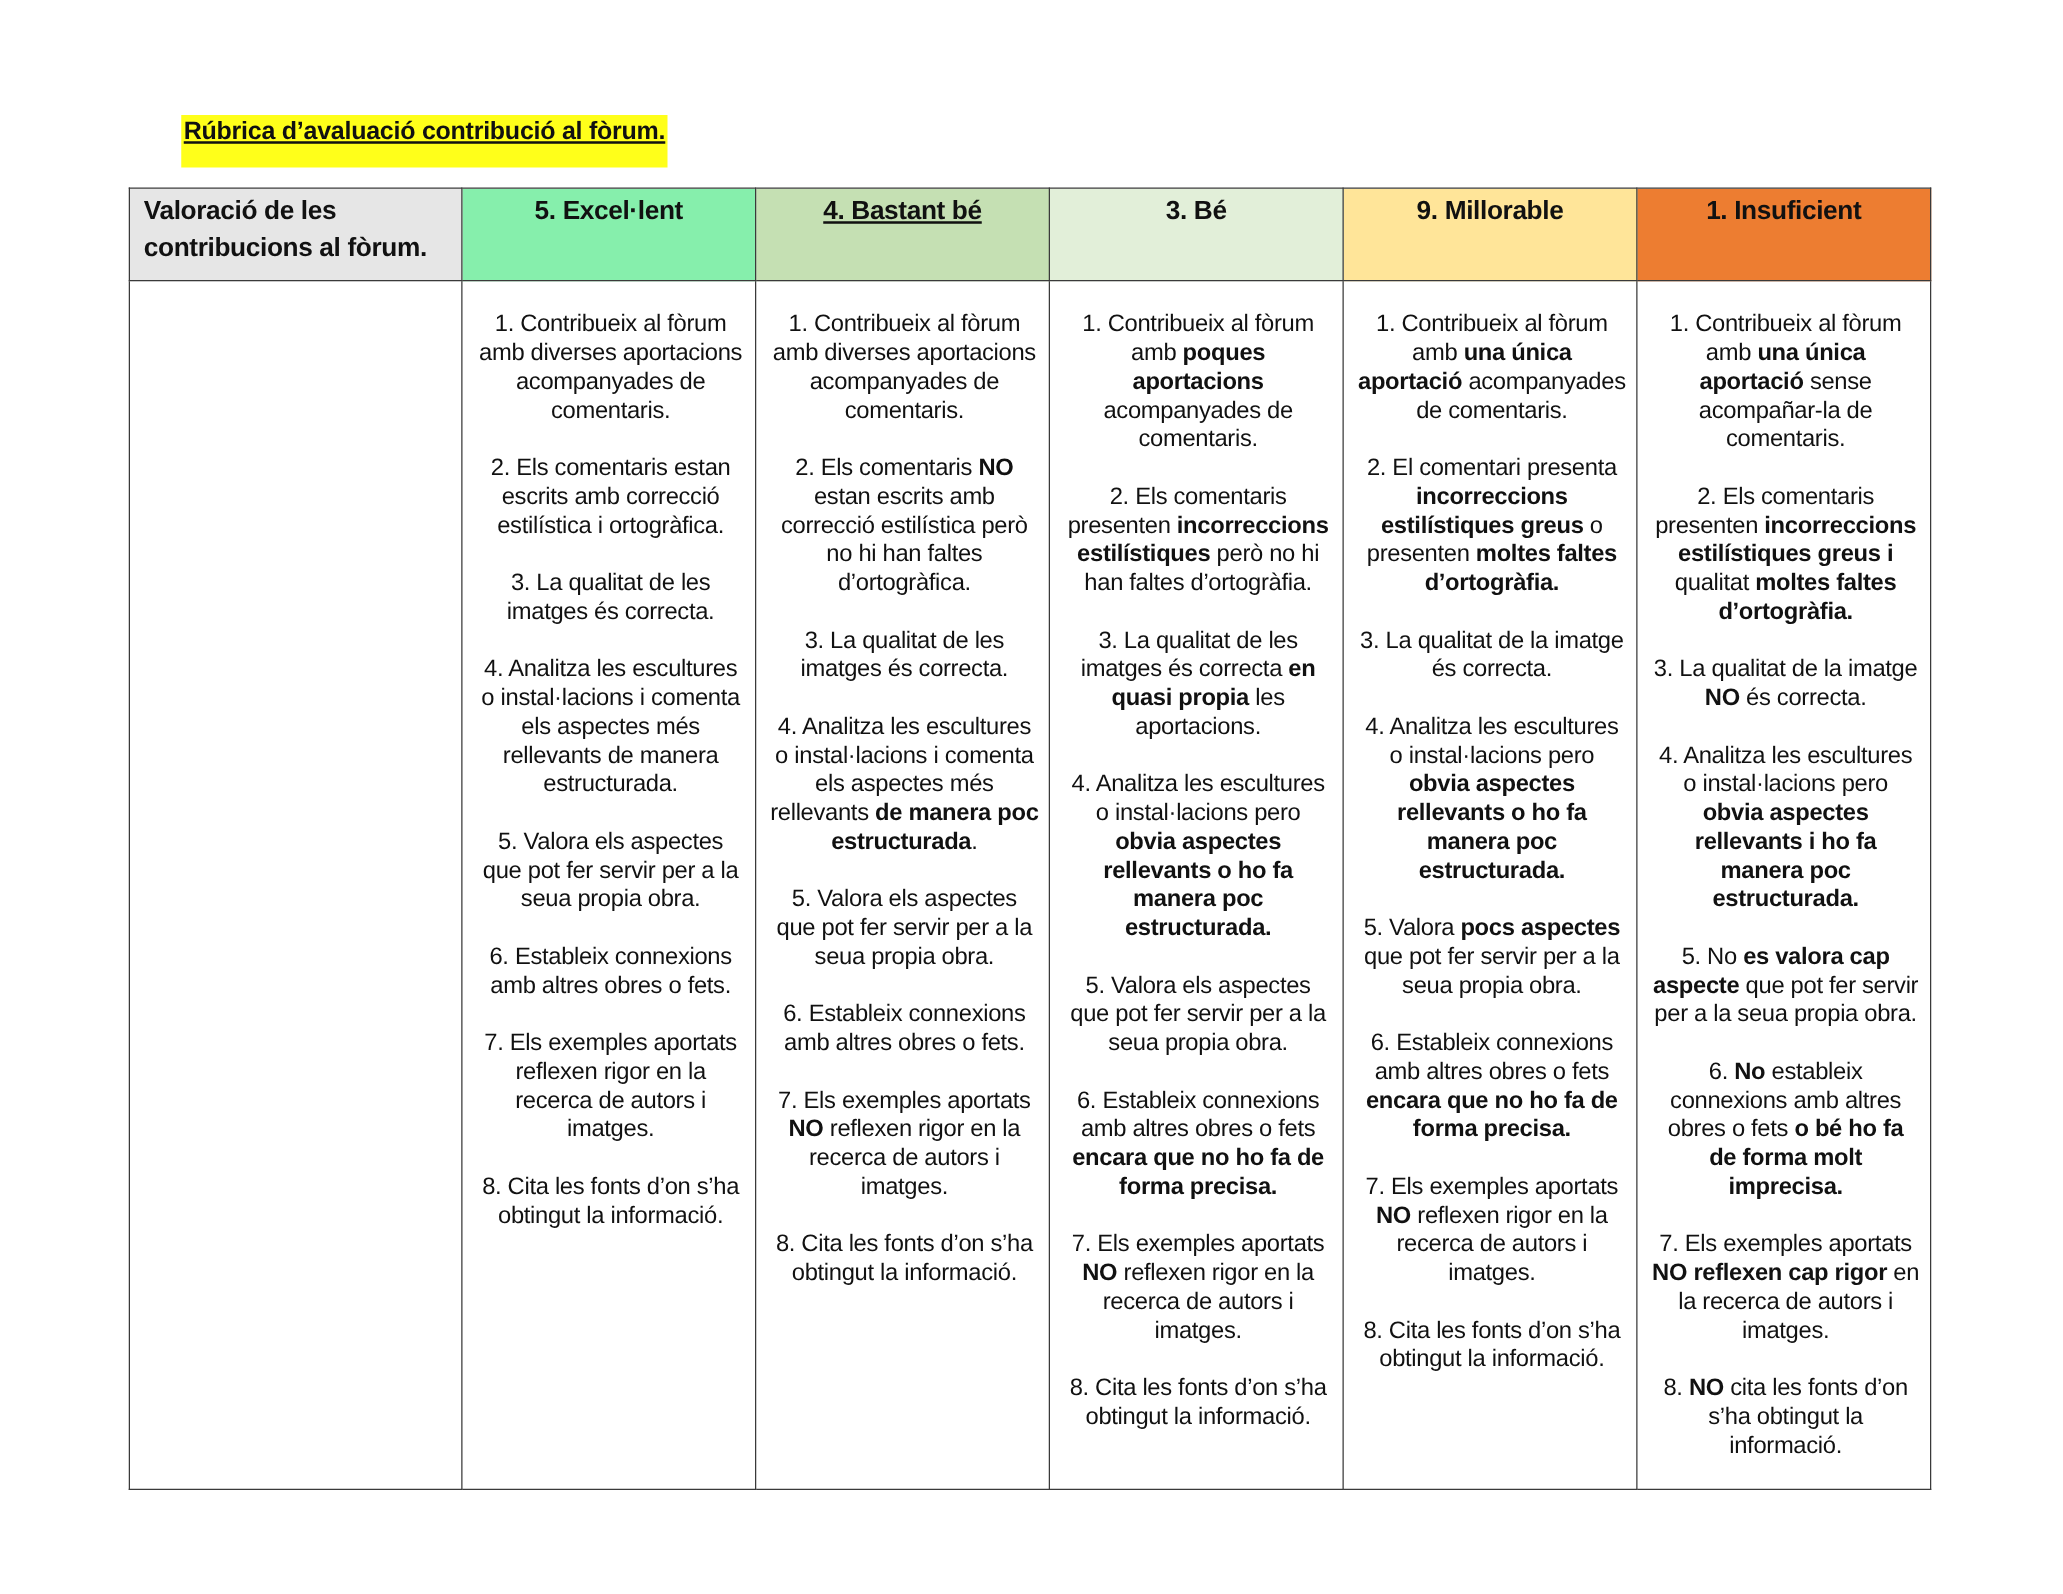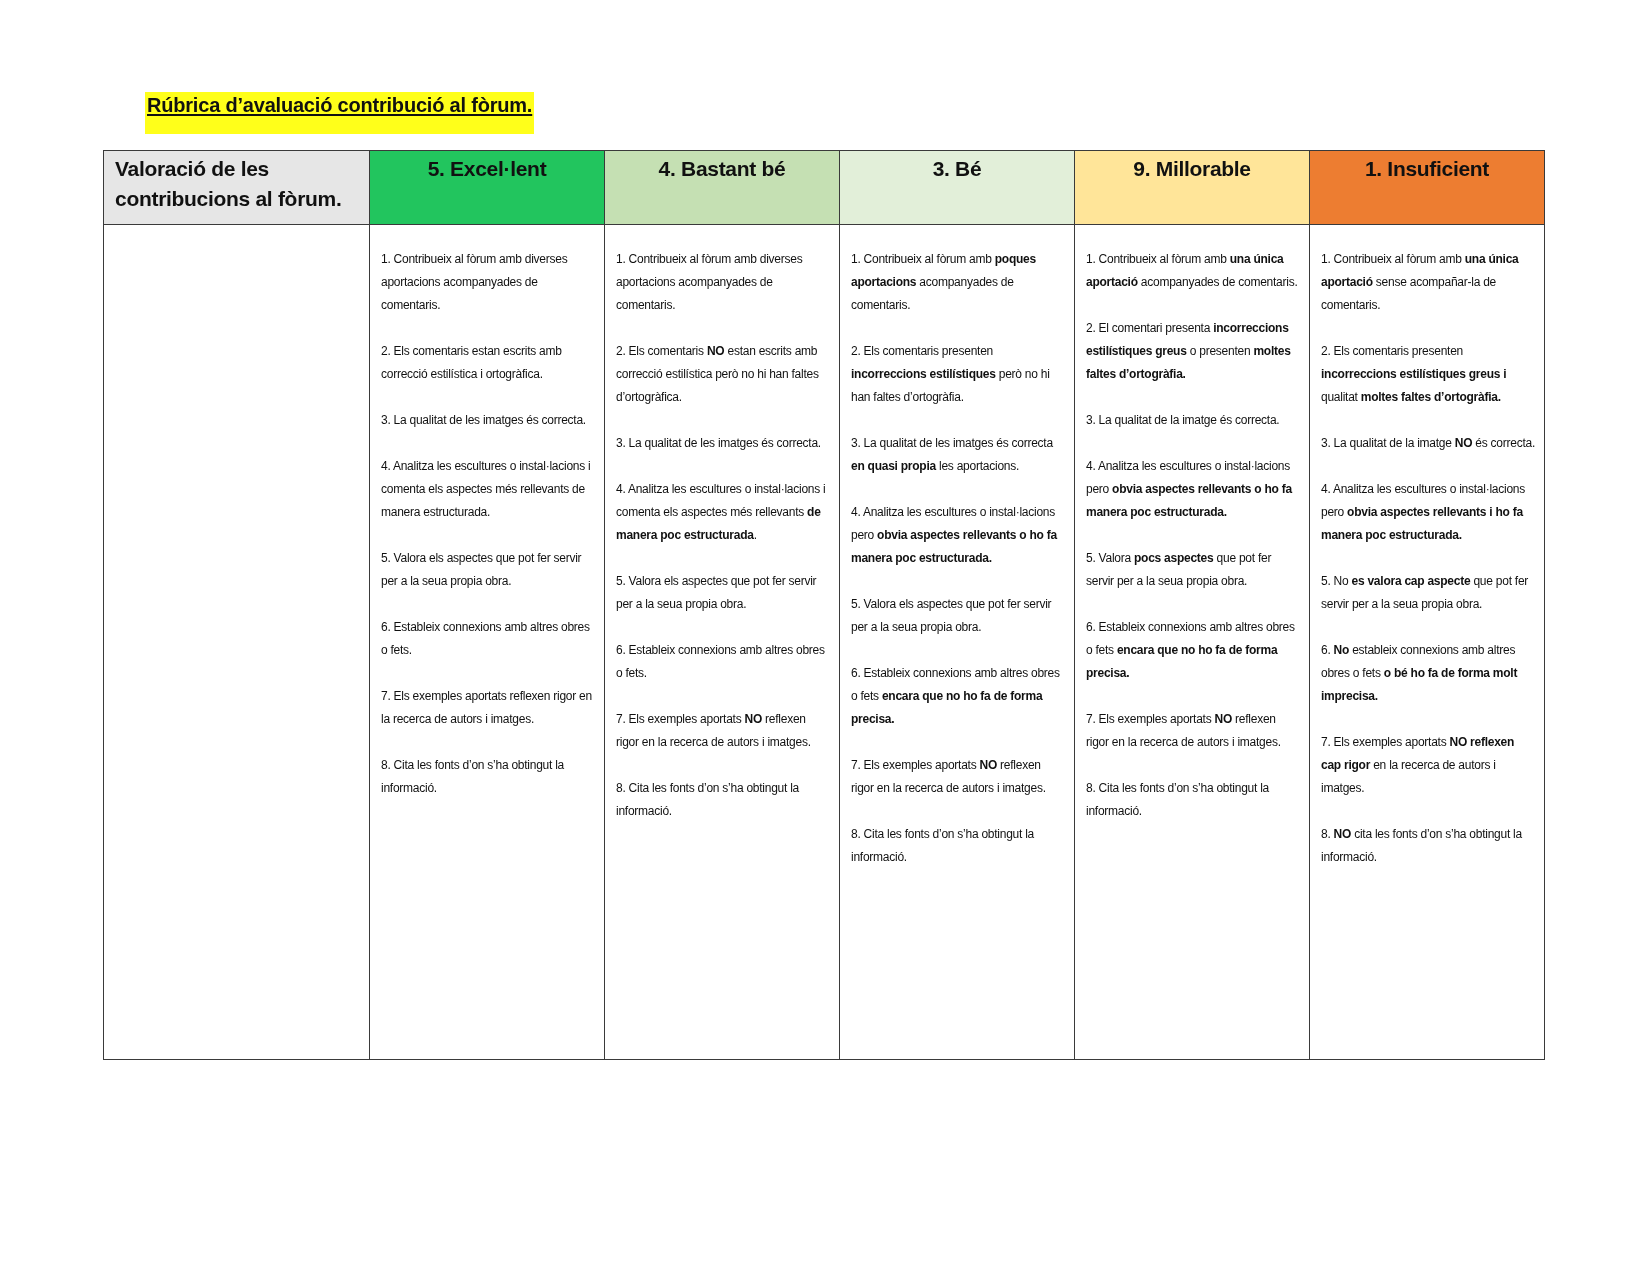--- a/index.html
+++ b/index.html
@@ -7,27 +7,27 @@
          font-family: "Liberation Sans", "DejaVu Sans", sans-serif; color: #111; }
   .title { position: absolute; left: 145px; top: 92px; height: 42px; padding: 0 2px;
            background: #ffff1a; font-weight: bold; font-size: 20px; line-height: 27px;
            text-decoration: underline; text-underline-offset: 2px; letter-spacing: -0.2px; }
   table { position: absolute; left: 103px; top: 150px; border-collapse: collapse;
           table-layout: fixed; width: 1441px; }
   td, th { border: 1.5px solid #3a3a3a; vertical-align: top; padding: 0; }
   th { height: 70px; font-weight: bold; font-size: 21px; line-height: 30px;
        padding-top: 3px; text-align: center; letter-spacing: -0.3px; }
   th.first { text-align: left; padding-left: 11px; background: #e6e6e6; }
-  th.c5 { background: #22c55e; }
-  th.c4 { background: #c5e0b3; }
+  th.c5 { background: #86efac; }
+  th.c4 { background: #c5e0b3; text-decoration: underline; }
   th.c3 { background: #e2efd9; }
   th.c2 { background: #ffe599; }
   th.c1 { background: #ed7d31; }
   td { height: 834px; }
-  .cell { padding: 23px 8px 0 11px; font-size: 12px; line-height: 23px; letter-spacing: -0.25px; }
+  .cell { padding: 23px 8px 0 11px; font-size: 19px; line-height: 23px; letter-spacing: -0.25px; text-align: center; }
   .item { margin: 0 0 23px 0; }
   .item b { font-weight: bold; }
 </style>
 </head>
 <body>
 
 <div class="title">Rúbrica d’avaluació contribució al fòrum.</div>
 
 <table>
   <colgroup>

